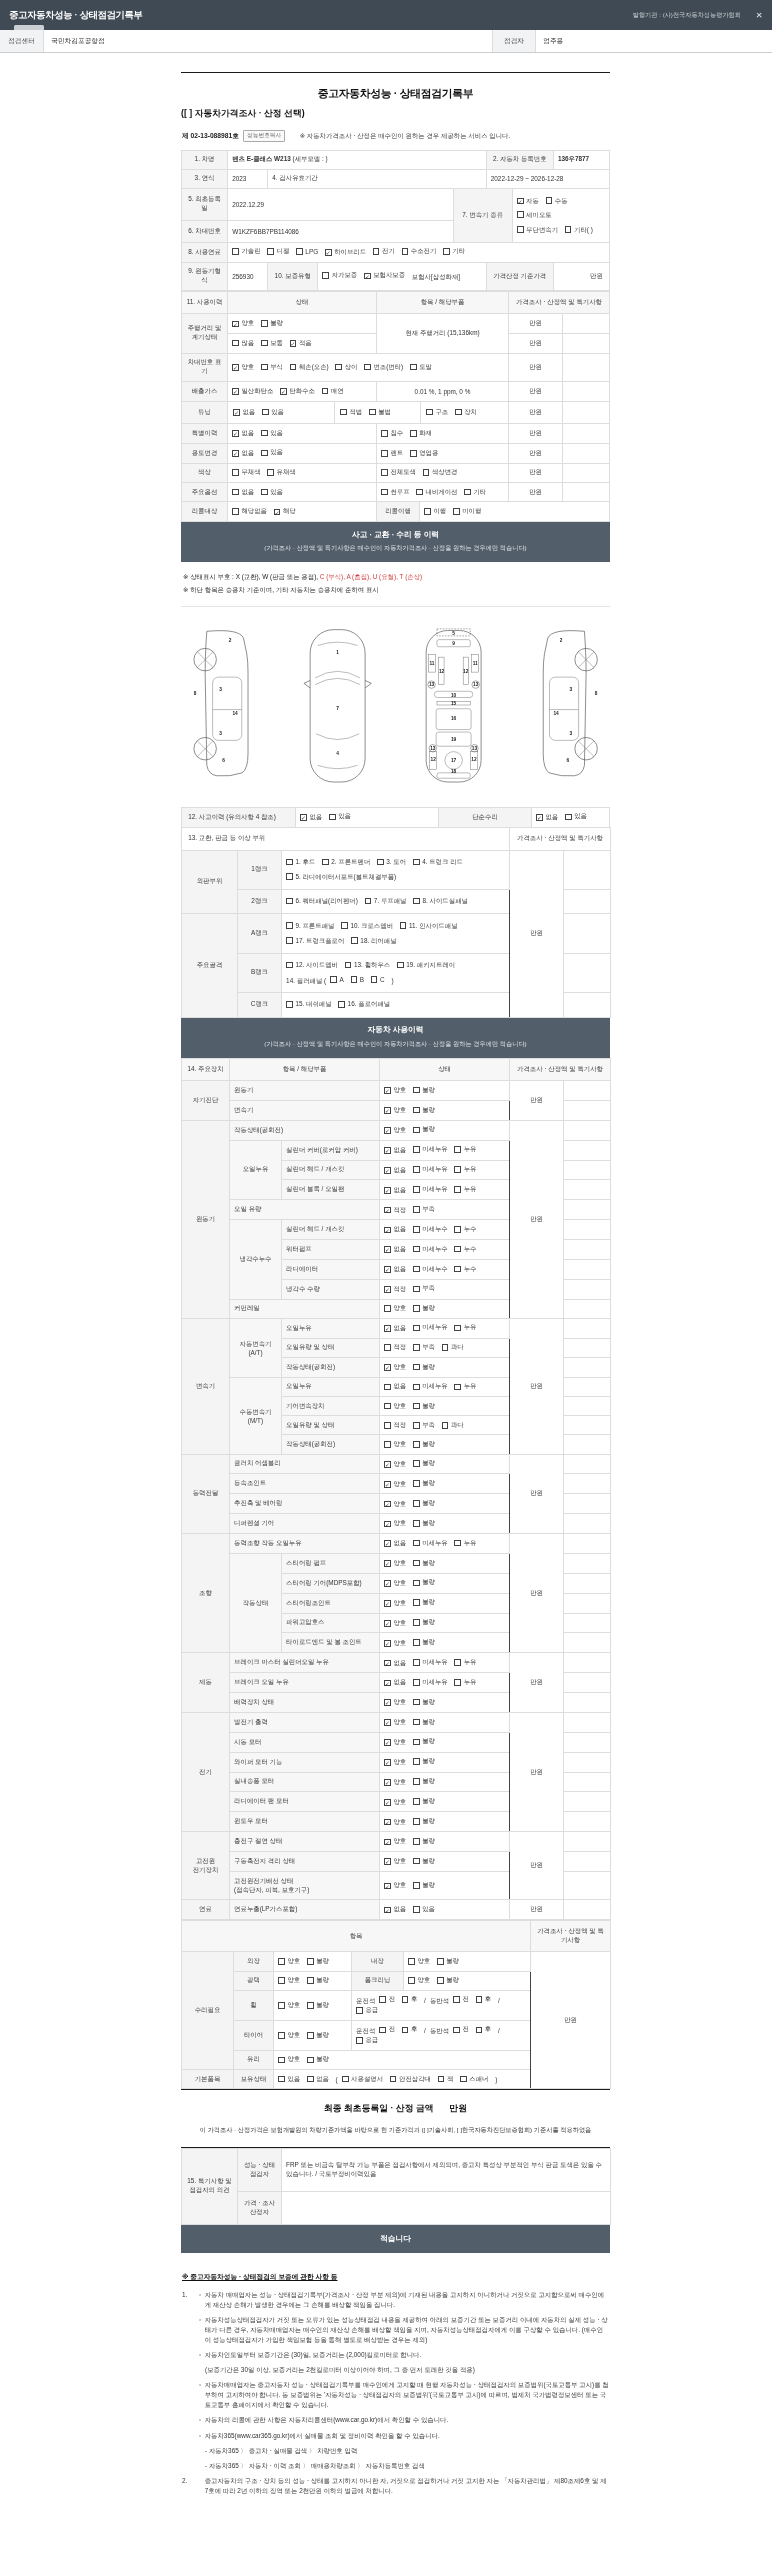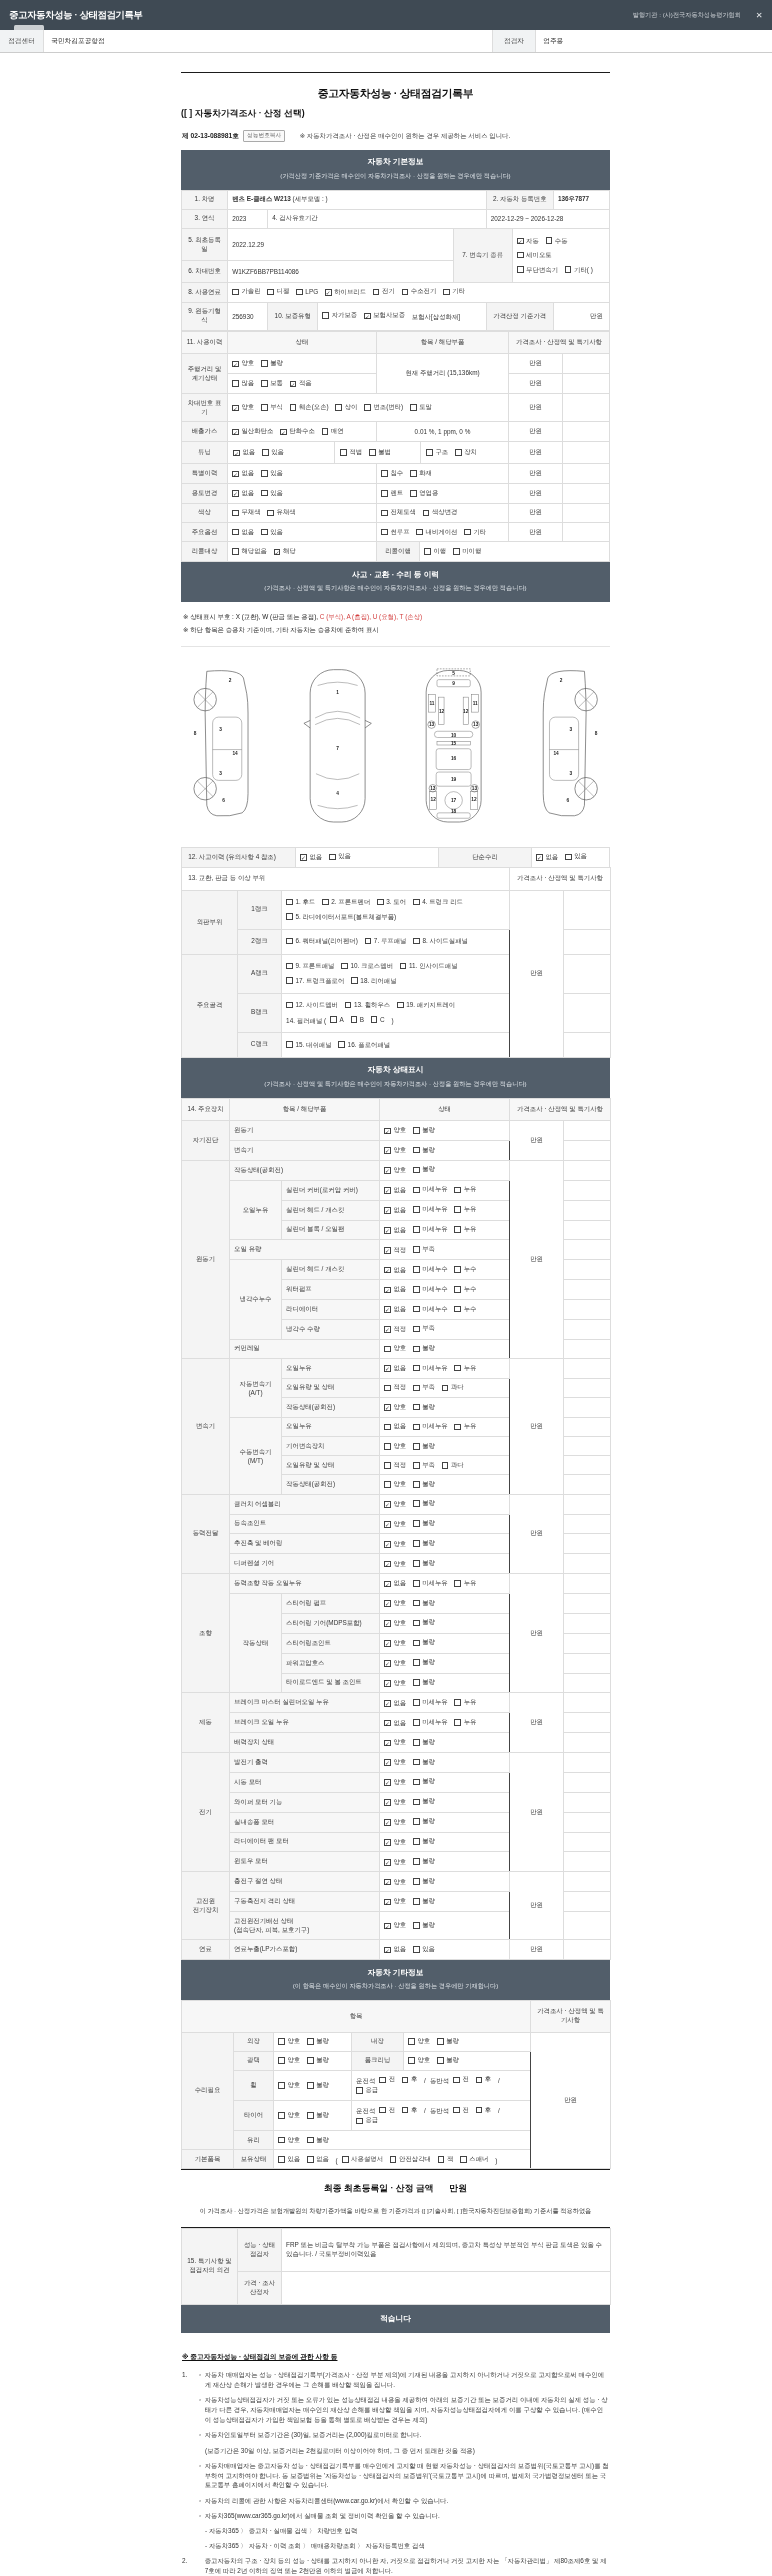--- a/index.html
+++ b/index.html
@@ -92,24 +92,20 @@
 <div class="doc">
   <div class="rule"></div>
   <div class="doc-title1">중고자동차성능 · 상태점검기록부</div>
   <div class="doc-title2">([    ] 자동차가격조사 · 산정 선택)</div>
   <div class="docno-row">
     <span class="no">제 02-13-088981호</span>
     <button class="copy-btn">성능번호복사</button>
     <span class="svc-note">※ 자동차가격조사 · 산정은 매수인이 원하는 경우 제공하는 서비스 입니다.</span>
   </div>
 
-  <div class="band">
-    <div class="bt">자동차 기본정보</div>
-    <div class="bs">(가격산정 기준가격은 매수인이 자동차가격조사 · 산정을 원하는 경우에만 적습니다)</div>
-  </div>
   <table class="tbl">
     <colgroup>
         <col style="width:46px">
         <col style="width:40px">
         <col style="width:50px">
         <col style="width:135px">
         <col style="width:33px">
         <col style="width:26px">
         <col style="width:41px">
         <col style="width:56px">
@@ -645,21 +641,21 @@
             </span><span class="opt">
               <span class="box"></span>
               <span class="olabel">16. 플로어패널</span>
             </span></td>
       <td class="ecell"></td>
     </tr>
   </tbody>
     </table>
 
   <div class="band">
-    <div class="bt">자동차 상태표시</div>
+    <div class="bt">자동차 사용이력</div>
     <div class="bs">(가격조사 · 산정액 및 특기사항은 매수인이 자동차가격조사 · 산정을 원하는 경우에만 적습니다)</div>
   </div>
   <table class="tbl">
     <colgroup>
         <col style="width:48px">
         <col style="width:52px">
         <col style="width:98px">
         <col style="width:130px">
         <col style="width:54px">
         <col style="width:47px">
@@ -1193,24 +1189,20 @@
             </span><span class="opt">
               <span class="box"></span>
               <span class="olabel">있음</span>
             </span></td>
           <td class="pcell" rowspan="1">만원</td>
           <td class="ecell"></td>
         </tr>
       </tbody>
   </table>
 
-  <div class="band">
-    <div class="bt">자동차 기타정보</div>
-    <div class="bs">(이 항목은 매수인이 자동차가격조사 · 산정을 원하는 경우에만 기재합니다)</div>
-  </div>
   <table class="tbl">
     <colgroup>
         <col style="width:52px">
         <col style="width:40px">
         <col style="width:78px">
         <col style="width:52px">
         <col style="width:127px">
         <col style="width:80px">
       </colgroup>
     <tbody>

